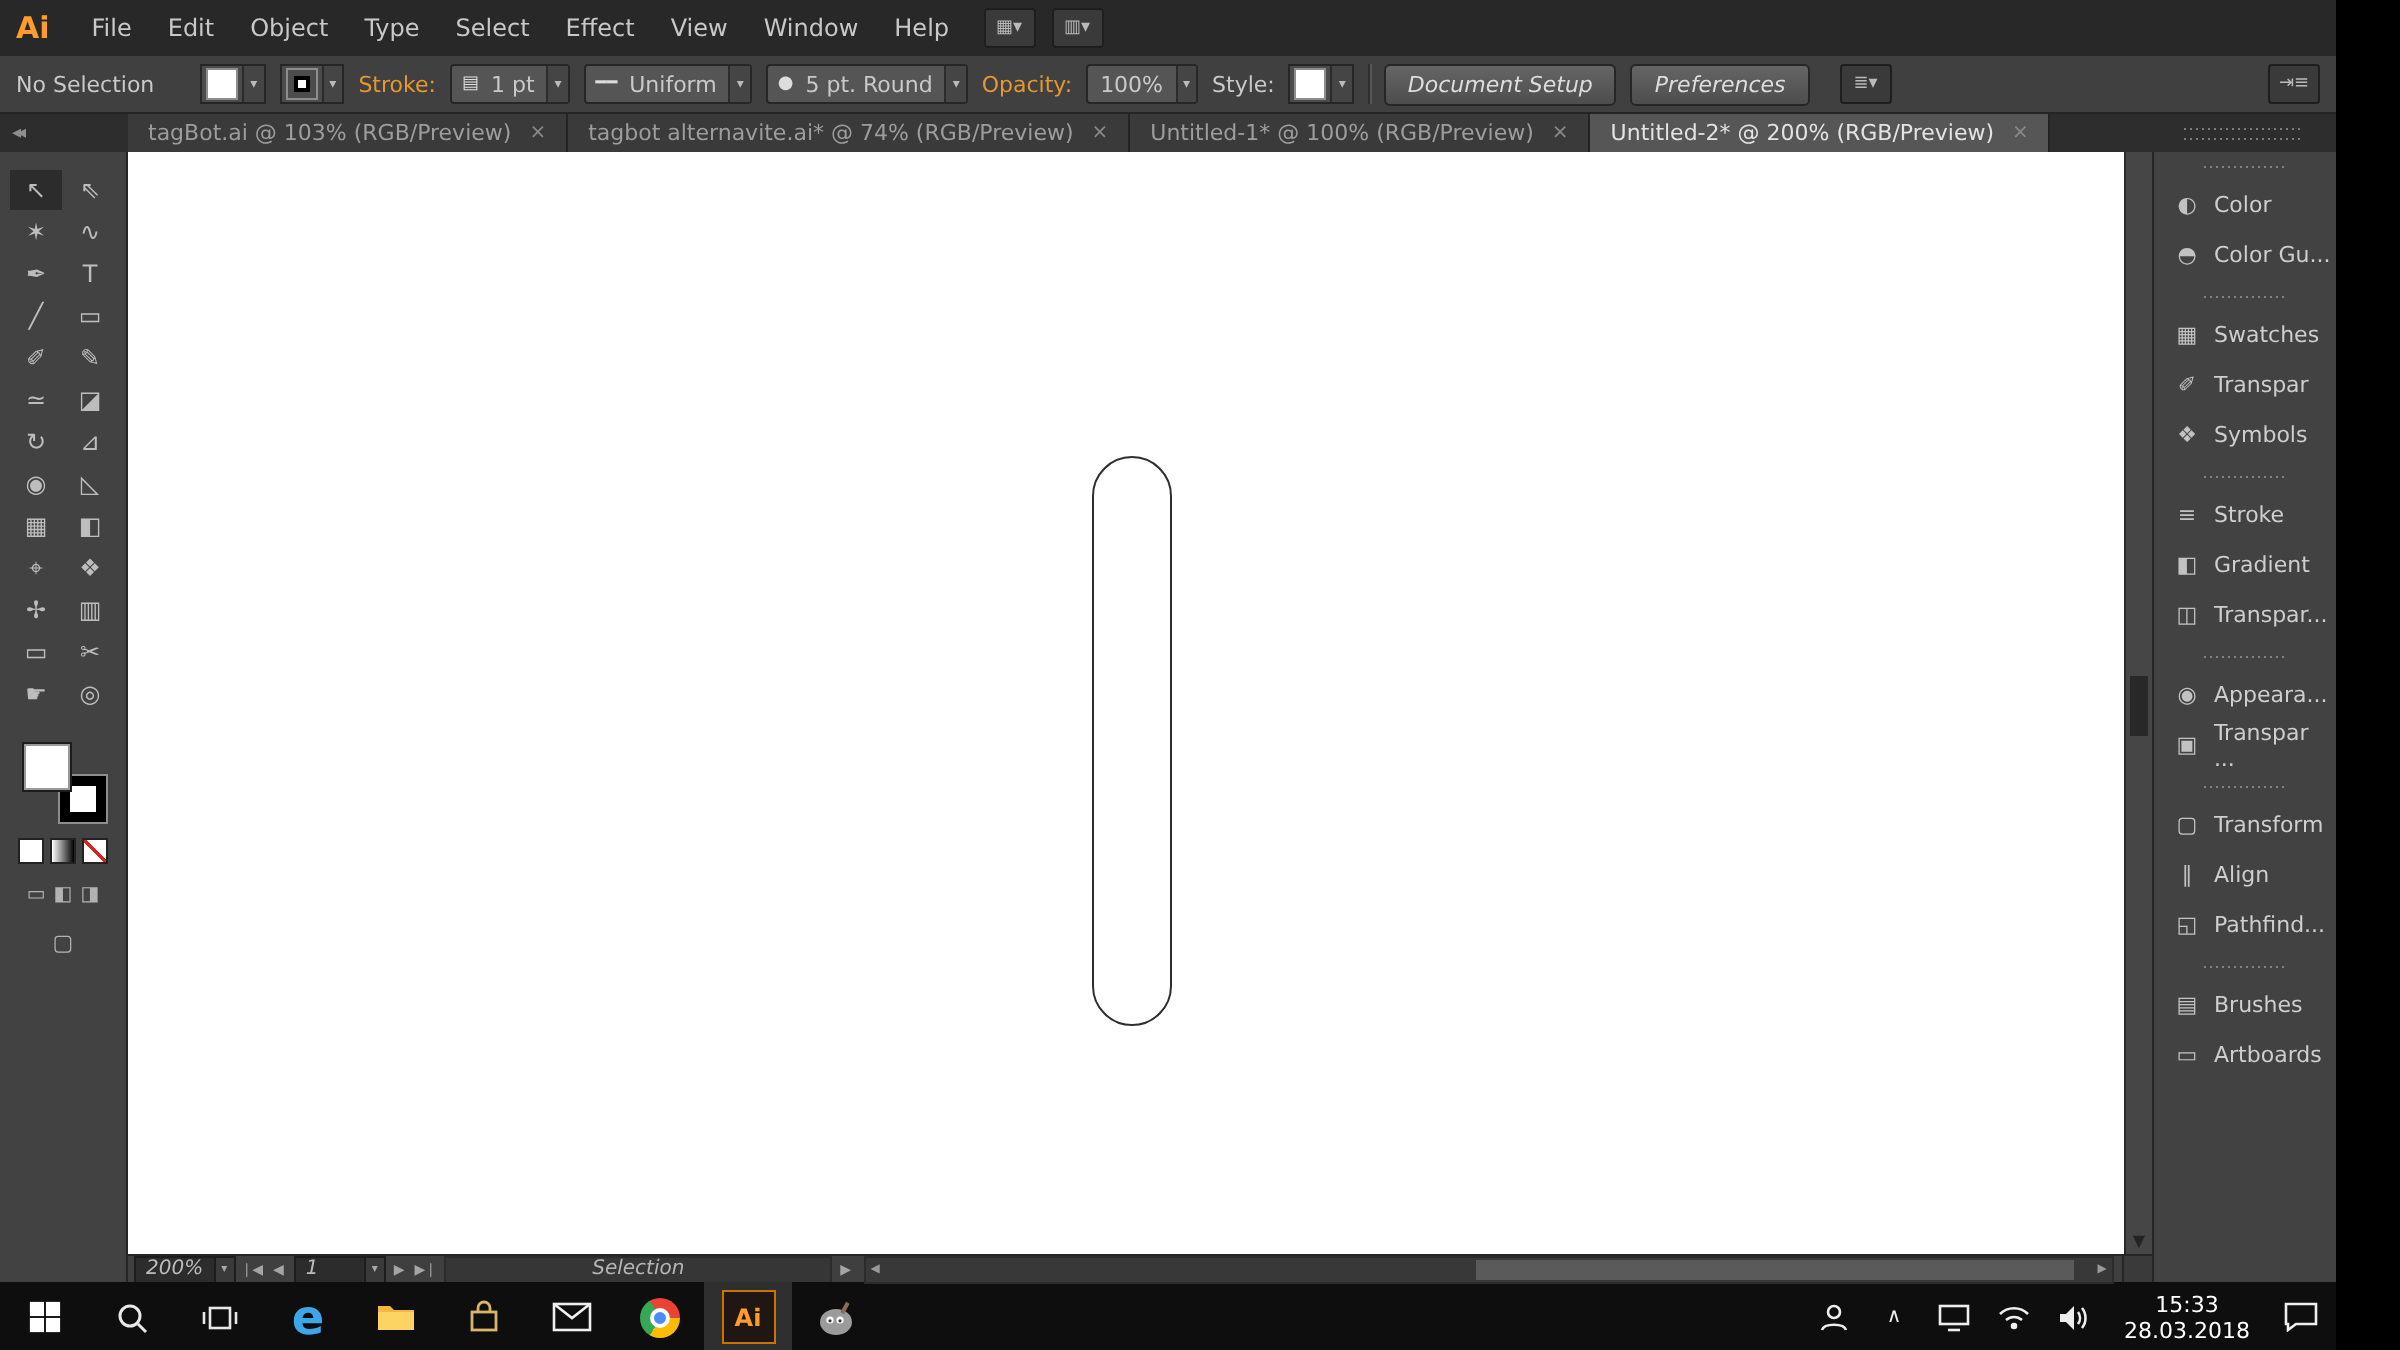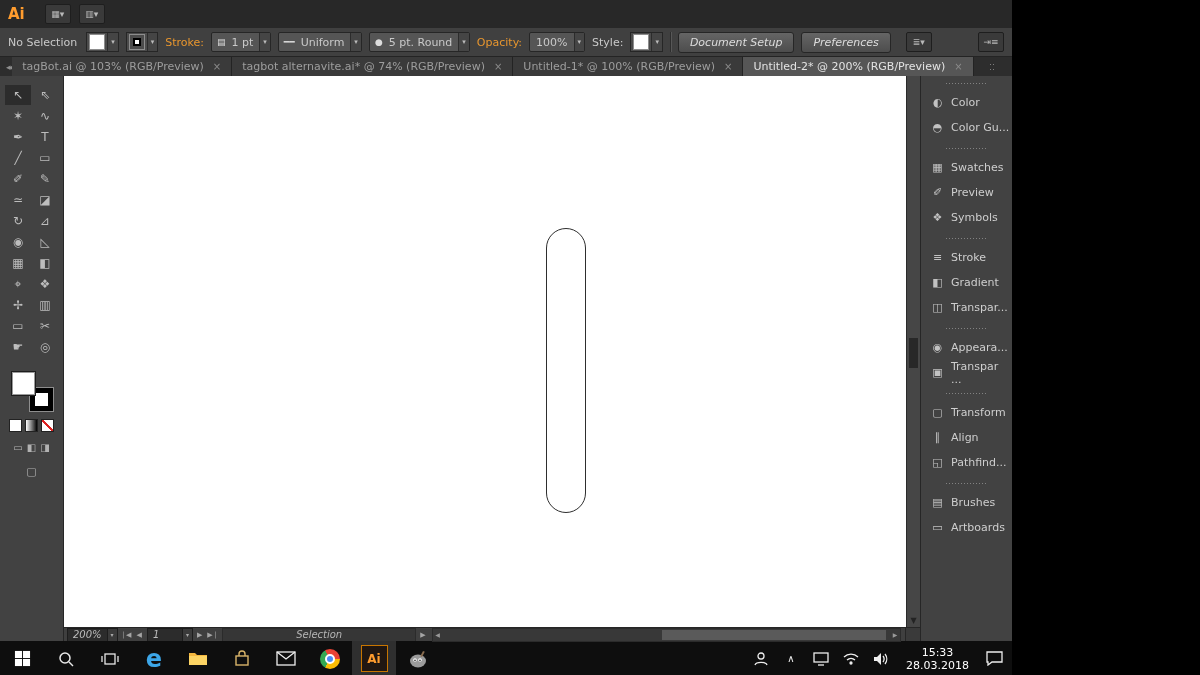--- a/index.html
+++ b/index.html
@@ -1,32 +1,32 @@
 <!DOCTYPE html>
 <html><head>
 <meta charset="utf-8">
 <style>
   html,body{margin:0;padding:0;background:#000;}
   body{width:1200px;height:675px;overflow:hidden;font-family:"DejaVu Sans",sans-serif;-webkit-font-smoothing:antialiased;}
-  .app{width:1012px;height:675px;display:flex;flex-direction:column;background:#404040;}
+  .app{width:1168px;height:675px;display:flex;flex-direction:column;background:#404040;}
 
   
   .menubar{height:28px;background:#282828;display:flex;align-items:center;padding-left:8px;color:#c8c8c8;font-size:12px;flex:0 0 auto;}
   .ai-logo{color:#ff9c2e;font-weight:bold;font-size:15px;margin-right:12px;}
   .menus{display:flex;}
   .menu-item{padding:0 9px;cursor:default;}
   .mb-iconbtn{width:24px;height:18px;background:#3a3a3a;border:1px solid #1e1e1e;border-radius:2px;color:#b9b9b9;font-size:9px;display:flex;align-items:center;justify-content:center;margin-left:8px;}
   .mb-right{margin-left:auto;display:flex;align-items:center;margin-top:42px;}
   .user{color:#b2b2b2;font-size:11px;margin-right:4px;}
   .user-caret{color:#8f8f8f;font-size:8px;margin-right:14px;}
   .win-btn{width:36px;height:28px;display:flex;align-items:center;justify-content:center;font-size:11px;color:#dcdcdc;}
 
   
   .controlbar{height:28px;background:#404040;border-bottom:1px solid #242424;display:flex;align-items:center;gap:7px;padding:0 8px;font-size:11px;color:#c9c9c9;flex:0 0 auto;}
-  .cb-text{margin-right:2px;}
+  .cb-text{margin-right:16px;}
   .amber{color:#e8962e;}
   .swcombo{display:flex;align-items:center;border:1px solid #262626;background:#4c4c4c;height:18px;}
   .sw{width:14px;height:14px;margin:0 2px;border:1px solid #8d8d8d;background:#fff;}
   .sw.strokesw{background:#fff;box-shadow:inset 0 0 0 3px #4c4c4c, inset 0 0 0 5px #000;}
   .dar{font-size:7px;color:#bbb;padding:0 3px;border-left:1px solid #2c2c2c;height:100%;display:flex;align-items:center;background:#454545;}
   .combo{display:flex;align-items:center;height:18px;border:1px solid #262626;background:#555;border-radius:2px;}
   .combo-val{padding:0 6px;white-space:nowrap;}
   .combo-pre{padding-left:5px;font-size:9px;color:#ddd;}
   .btn{height:19px;display:flex;align-items:center;padding:0 11px;background:linear-gradient(#656565,#4d4d4d);border:1px solid #262626;border-radius:3px;color:#ddd;font-style:italic;}
   .vsep{width:1px;height:20px;background:#2e2e2e;box-shadow:1px 0 0 #575757;}
@@ -97,20 +97,31 @@
   .caret{color:#eee;font-size:10px;}
   .clock{color:#fff;font-size:11px;line-height:13px;text-align:center;padding:0 7px;}
 </style>
 </head>
 <body>
 
 <div class="app">
 
   <div class="menubar">
     <span class="ai-logo">Ai</span>
+    <nav class="menus">
+        <span class="menu-item">File</span>
+        <span class="menu-item">Edit</span>
+        <span class="menu-item">Object</span>
+        <span class="menu-item">Type</span>
+        <span class="menu-item">Select</span>
+        <span class="menu-item">Effect</span>
+        <span class="menu-item">View</span>
+        <span class="menu-item">Window</span>
+        <span class="menu-item">Help</span>
+      </nav>
     <span class="mb-iconbtn">▦▾</span>
     <span class="mb-iconbtn">▥▾</span>
     <div class="mb-right">
       <span class="user">Ibrahim Tenekeci</span>
       <span class="user-caret">▾</span>
       <span class="win-btn">–</span>
       <span class="win-btn">❐</span>
       <span class="win-btn">✕</span>
     </div>
   </div>
@@ -283,21 +294,21 @@
             </div>
           </div>
           <div class="pgroup">
             <div class="pdots"></div>
             <div class="prow">
               <span class="picon">▦</span>
               <span class="plabel">Swatches</span>
             </div>
             <div class="prow">
               <span class="picon">✐</span>
-              <span class="plabel">Preview</span>
+              <span class="plabel">Transpar</span>
             </div>
             <div class="prow">
               <span class="picon">❖</span>
               <span class="plabel">Symbols</span>
             </div>
           </div>
           <div class="pgroup">
             <div class="pdots"></div>
             <div class="prow">
               <span class="picon">≡</span>

